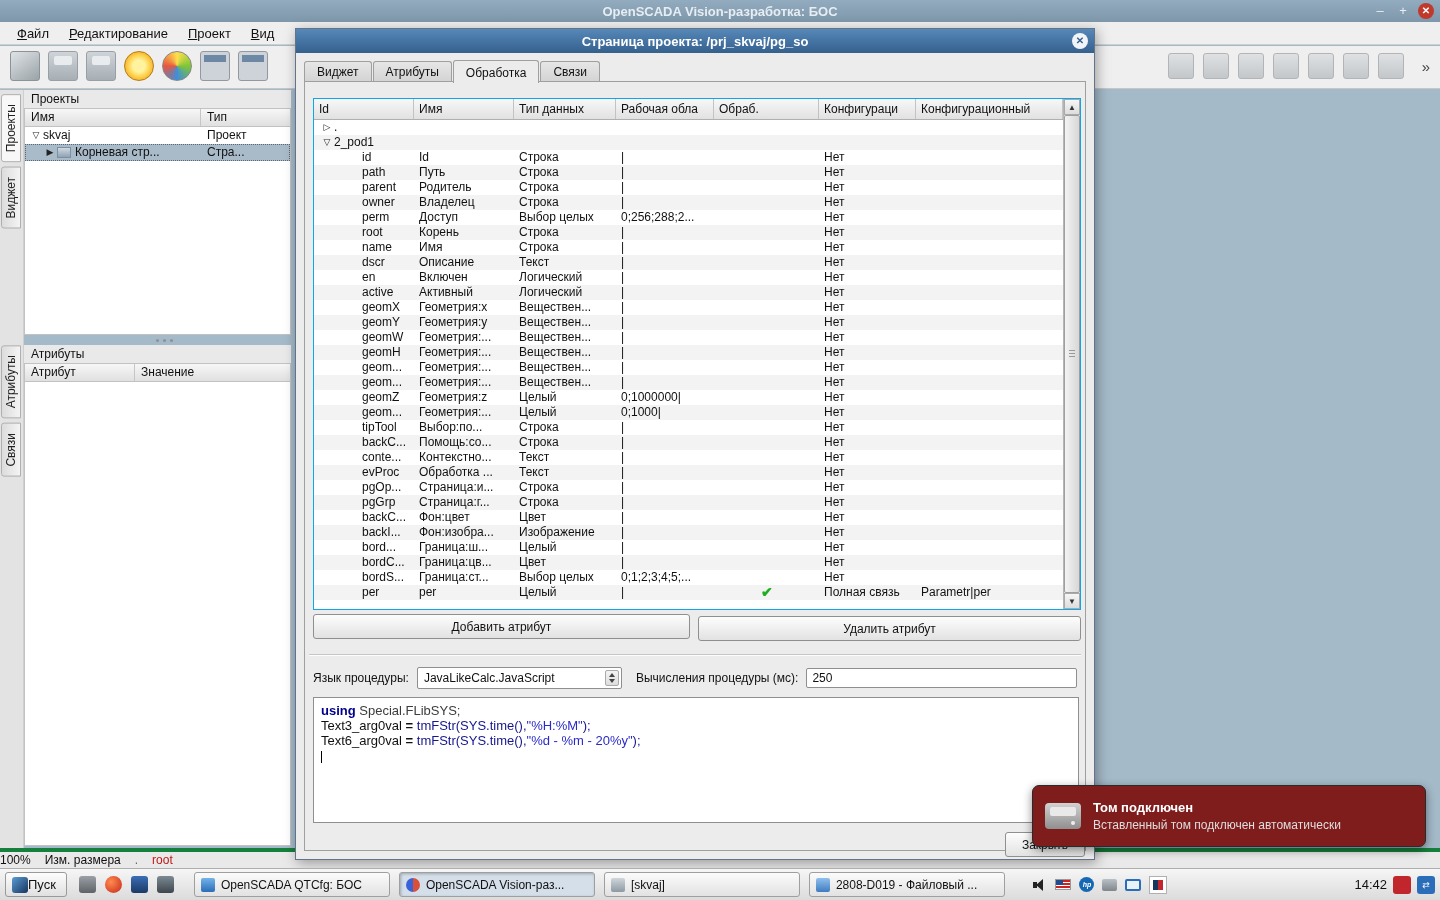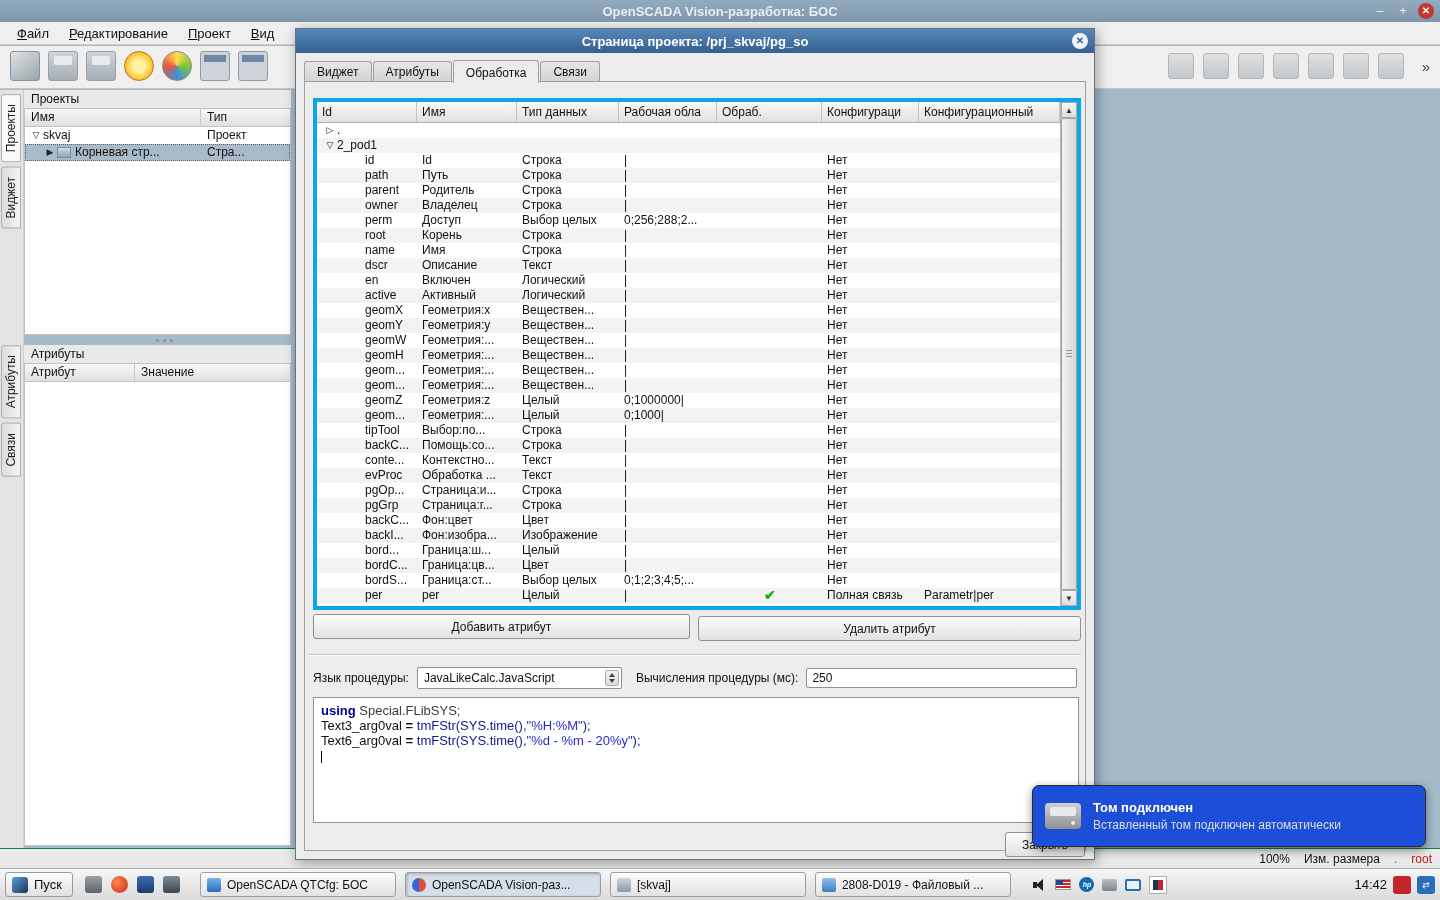--- a/index.html
+++ b/index.html
@@ -52,35 +52,35 @@
   .trow{display:flex;height:17px;line-height:17px}
   .trow .tc1{flex:0 0 176px;display:flex;align-items:center;white-space:nowrap;overflow:hidden}
   .trow .tc2{flex:1;padding-left:6px;white-space:nowrap;overflow:hidden}
   .trow.sel{background:#a9bac8;outline:1px dotted #55687a;outline-offset:-1px}
   .arr{width:14px;flex:0 0 14px;font-size:9px;color:#222;text-align:center}
   .nodeicon{width:14px;height:11px;flex:0 0 14px;background:linear-gradient(#cfd8e0,#8fa3b5);border:1px solid #7d90a2;margin-right:4px}
   .splitter{position:absolute;left:24px;top:335px;width:267px;height:10px;display:flex;align-items:center;justify-content:center}
   .dots{width:3px;height:3px;border-radius:50%;background:#909090;box-shadow:7px 0 0 #909090,14px 0 0 #909090}
 
   
-  .statusbar{position:absolute;left:0;right:0;bottom:32px;height:20px;background:#e9e9e9;border-top:1px solid #15803d;display:flex;align-items:center;justify-content:flex-end;gap:14px;padding-right:8px}
+  .statusbar{position:absolute;left:0;right:0;bottom:32px;height:20px;background:#e9e9e9;border-top:4px solid #15803d;display:flex;align-items:center;justify-content:flex-start;gap:14px;padding-right:8px}
   .sb-user{color:#c01818}
   .sb-sep{color:#666}
 
   
   .dialog{position:absolute;left:295px;top:28px;width:800px;height:832px;background:#ececec;border:1px solid #62748a;box-shadow:2px 3px 12px rgba(0,0,0,.35);z-index:20}
   .dlg-title{position:absolute;left:0;top:0;right:0;height:24px;background:linear-gradient(#5688b8,#35608e);display:flex;align-items:center;justify-content:center}
   .dlg-title-text{color:#fff;font-weight:bold;font-size:13px}
   .dlg-close{position:absolute;right:6px;top:4px;width:16px;height:16px;border-radius:50%;background:#f2f5f8;color:#35608e;font-size:10px;font-weight:bold;text-align:center;line-height:16px}
   .dlg-tabs{position:absolute;left:8px;top:29px;height:24px;display:flex;align-items:flex-end;gap:1px}
   .dtab{padding:3px 12px;background:linear-gradient(#e6e6e6,#d3d3d3);border:1px solid #9f9f9f;border-bottom:none;border-radius:3px 3px 0 0;font-size:12px}
   .dtab.active{background:#ececec;padding-top:5px;position:relative;z-index:2;margin-bottom:-1px}
   .tab-page{position:absolute;left:8px;top:52px;right:8px;bottom:8px;border:1px solid #9f9f9f;background:#ececec}
 
-  .attr-table{position:absolute;left:8px;top:16px;width:768px;height:512px;border:4px solid #0ea5e9;background:#fff}
+  .attr-table{position:absolute;left:8px;top:16px;width:768px;height:512px;border:1px solid #0ea5e9;background:#fff}
   .at-head{position:absolute;left:0;top:0;right:17px;height:21px;display:grid;grid-template-columns:100px 100px 102px 98px 105px 97px 1fr;background:linear-gradient(#f8f8f8,#e1e1e1);border-bottom:1px solid #b0b0b0}
   .hcell{line-height:20px;padding-left:5px;border-right:1px solid #c3c3c3;overflow:hidden;white-space:nowrap}
   .at-body{position:absolute;left:0;top:21px;right:17px;bottom:0;overflow:hidden}
   .at-row{display:grid;grid-template-columns:100px 100px 102px 98px 105px 97px 1fr;height:15px;line-height:15px}
   .at-row.alt{background:#f3f3f3}
   .cell{padding-left:5px;white-space:nowrap;overflow:hidden}
   .cell.c0.item{padding-left:48px}
   .cell.c0.group{padding-left:6px;display:flex;align-items:center}
   .check{color:#1daf1d;font-size:14px;font-weight:bold;line-height:15px;padding-left:42px}
   .vscroll{position:absolute;right:0;top:0;bottom:0;width:17px;background:#e4e4e4;border-left:1px solid #b5b5b5}
@@ -106,30 +106,30 @@
   .tk-kw{color:#00008b;font-weight:bold}
   .tk-ns{color:#3c3c3c}
   .tk-id{color:#101010}
   .tk-op{color:#101010;font-weight:bold}
   .tk-fn{color:#16168e}
   .tk-str{color:#2a2ac8}
   .tk-cursor{display:inline-block;width:1px;height:12px;background:#000;vertical-align:middle}
   .btn.closebtn{left:700px;top:750px;width:80px}
 
   
-  .toast{position:absolute;left:1032px;top:785px;width:394px;height:62px;background:#1d4ed8;border:1px solid #2a2a2a;border-radius:7px;box-shadow:0 3px 10px rgba(0,0,0,.45);display:flex;align-items:center;padding:0 12px;gap:12px;z-index:50}
+  .toast{position:absolute;left:1032px;top:785px;width:394px;height:62px;background:#7f1d1d;border:1px solid #2a2a2a;border-radius:7px;box-shadow:0 3px 10px rgba(0,0,0,.45);display:flex;align-items:center;padding:0 12px;gap:12px;z-index:50}
   .drive-icon{width:36px;height:26px;background:linear-gradient(#d2d2d2,#8f8f8f);border-radius:4px;position:relative;flex:0 0 36px}
   .drive-icon::before{content:"";position:absolute;left:5px;right:5px;top:4px;height:9px;background:#e9e9e9;border-radius:2px}
   .drive-icon::after{content:"";position:absolute;right:6px;bottom:4px;width:4px;height:4px;border-radius:50%;background:#eee}
   .toast-title{color:#fff;font-weight:bold;font-size:13px;margin-bottom:3px}
   .toast-text{color:#dedede;font-size:12px}
 
   
   .taskbar{position:absolute;left:0;right:0;bottom:0;height:32px;background:linear-gradient(#f6f6f6,#dbdbdb);border-top:1px solid #aeaeae;display:flex;align-items:center;padding:0 5px;gap:6px;z-index:60}
-  .startbtn{display:flex;align-items:center;gap:6px;height:25px;padding:0 10px 0 6px;background:linear-gradient(#fdfdfd,#e0e0e0);border:1px solid #9a9a9a;border-radius:3px;font-size:13px}
+  .startbtn{display:flex;align-items:center;height:25px;padding:0 10px 0 6px;background:linear-gradient(#fdfdfd,#e0e0e0);border:1px solid #9a9a9a;border-radius:3px;font-size:13px}
   .start-icon{width:16px;height:16px;background:linear-gradient(135deg,#5b9bd5,#17365d);border-radius:3px}
   .quick{display:flex;gap:9px;margin:0 8px 0 6px;align-items:center}
   .qicon{width:17px;height:17px;border-radius:3px}
   .q1{background:linear-gradient(#9aa0a6,#5f6368)}
   .q2{background:radial-gradient(circle at 35% 35%,#ff8a50,#c62817);border-radius:50%}
   .q3{background:linear-gradient(#3b6db5,#1c3a66)}
   .q4{background:linear-gradient(#7c8a94,#3e464d)}
   .taskbtn{display:flex;align-items:center;gap:6px;width:196px;height:25px;padding:0 6px;background:linear-gradient(#fbfbfb,#e2e2e2);border:1px solid #9f9f9f;border-radius:3px;overflow:hidden}
   .taskbtn.pressed{background:#d5dfe9;box-shadow:inset 1px 1px 3px rgba(0,0,0,.25)}
   .ticon{width:14px;height:14px;flex:0 0 14px;border-radius:2px}

